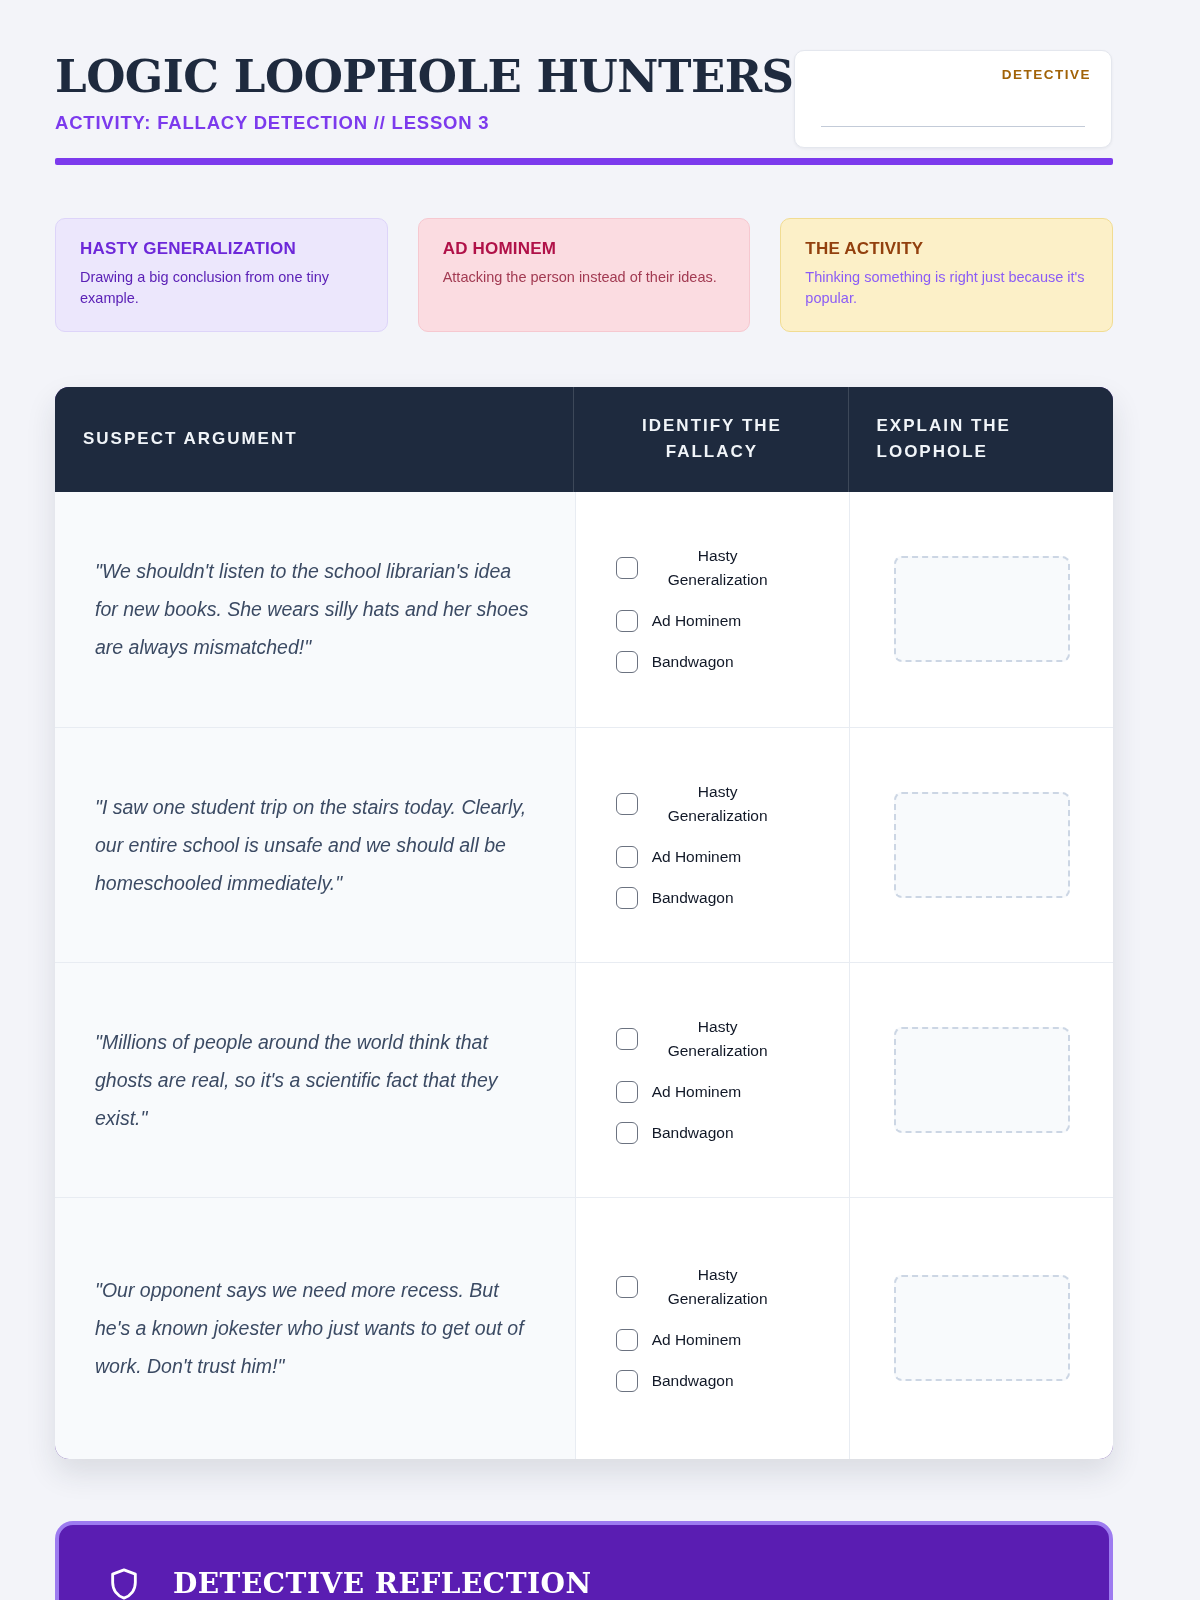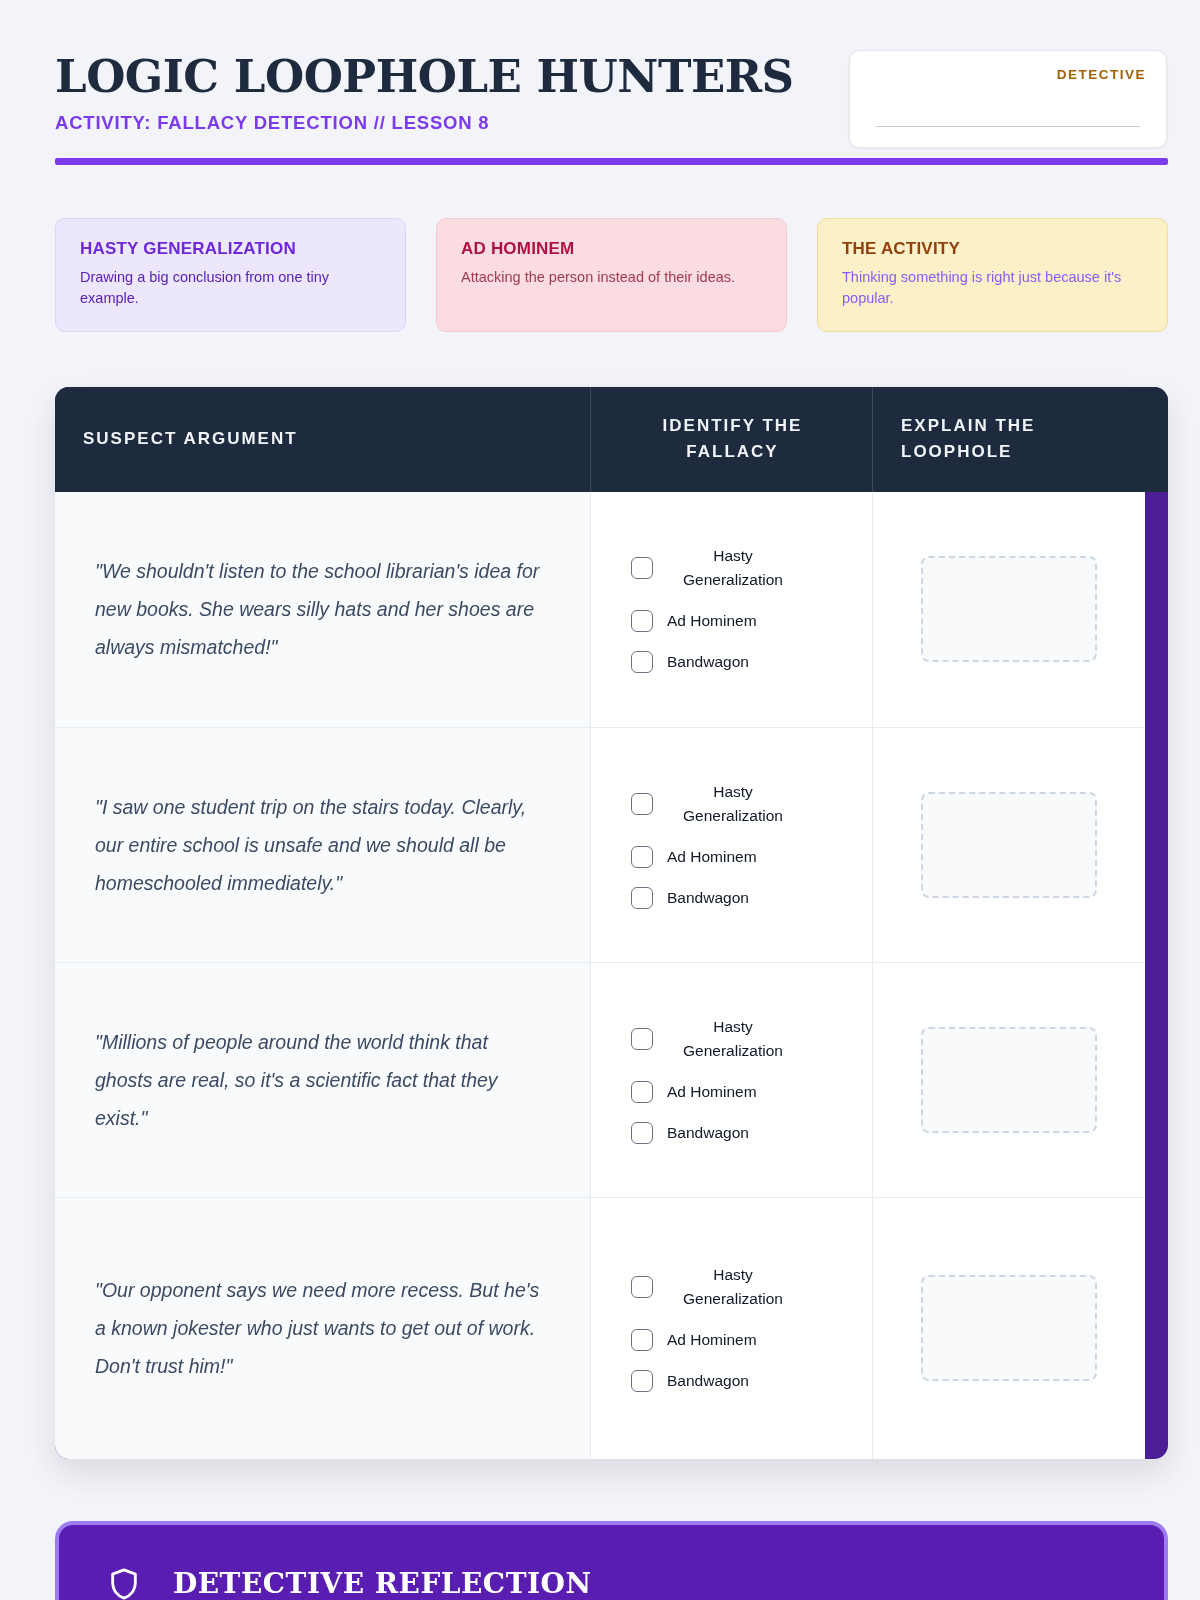--- a/index.html
+++ b/index.html
@@ -3,21 +3,21 @@
 <meta charset="utf-8">
 <style>
   * { margin:0; padding:0; box-sizing:border-box; }
   html,body { width:1200px; height:1600px; overflow:hidden; }
   body {
     background:#f3f4f9;
     font-family:"Liberation Sans", sans-serif;
     color:#1e293b;
     position:relative;
   }
-  .page { position:relative; width:1200px; height:1600px; padding:52px 32px 0 55px; }
+  .page { position:relative; width:1200px; height:1600px; padding:52px 87px 0 55px; }
 
   
   .hdr { position:relative; }
   .title {
     font-family:"DejaVu Serif", serif;
     font-weight:bold;
     font-size:45px;
     letter-spacing:-0.5px;
     color:#1e2a3e;
     line-height:1.1;
@@ -135,21 +135,21 @@
   }
   .shield { width:34px; height:34px; display:block; }
 </style>
 </head>
 <body>
 
 <div class="page">
 
   <div class="hdr">
     <div class="title">LOGIC LOOPHOLE HUNTERS</div>
-    <div class="subtitle">ACTIVITY: FALLACY DETECTION // LESSON 8</div>
+    <div class="subtitle">ACTIVITY: FALLACY DETECTION // LESSON 3</div>
     <div class="name-box">
       <div class="label">DETECTIVE</div>
       <div class="write-line"></div>
     </div>
   </div>
 
   <div class="rule"></div>
 
   <div class="cards">
     <div class="card card-purple">

